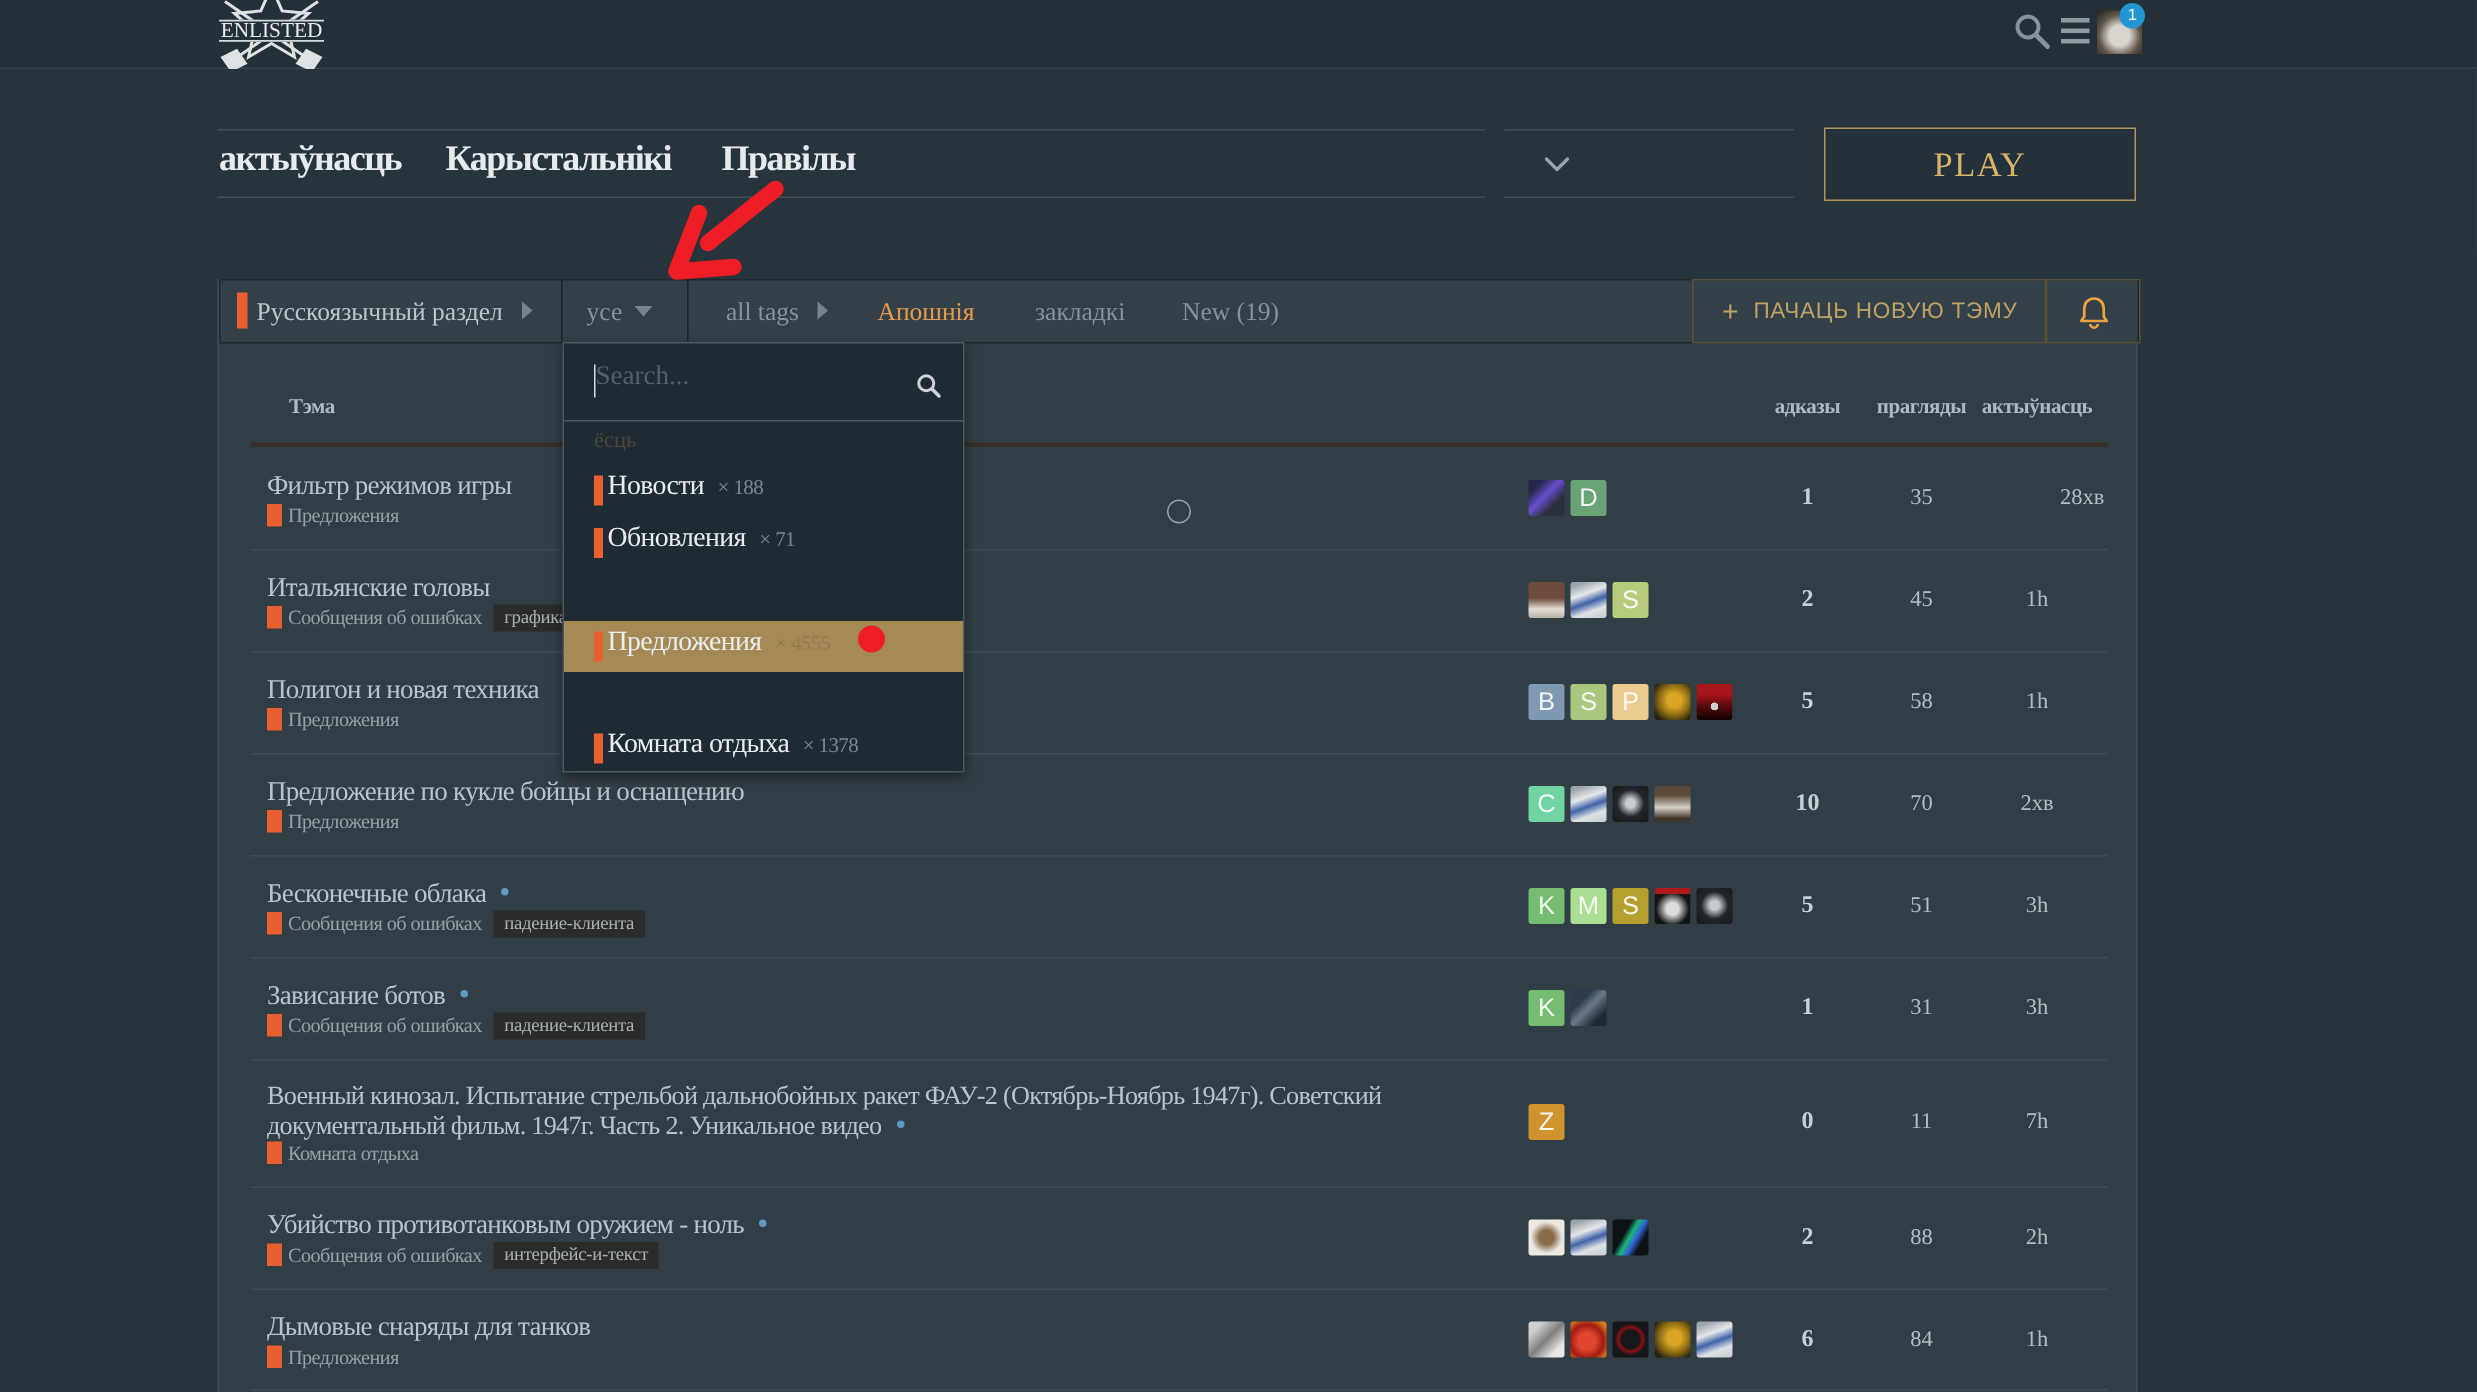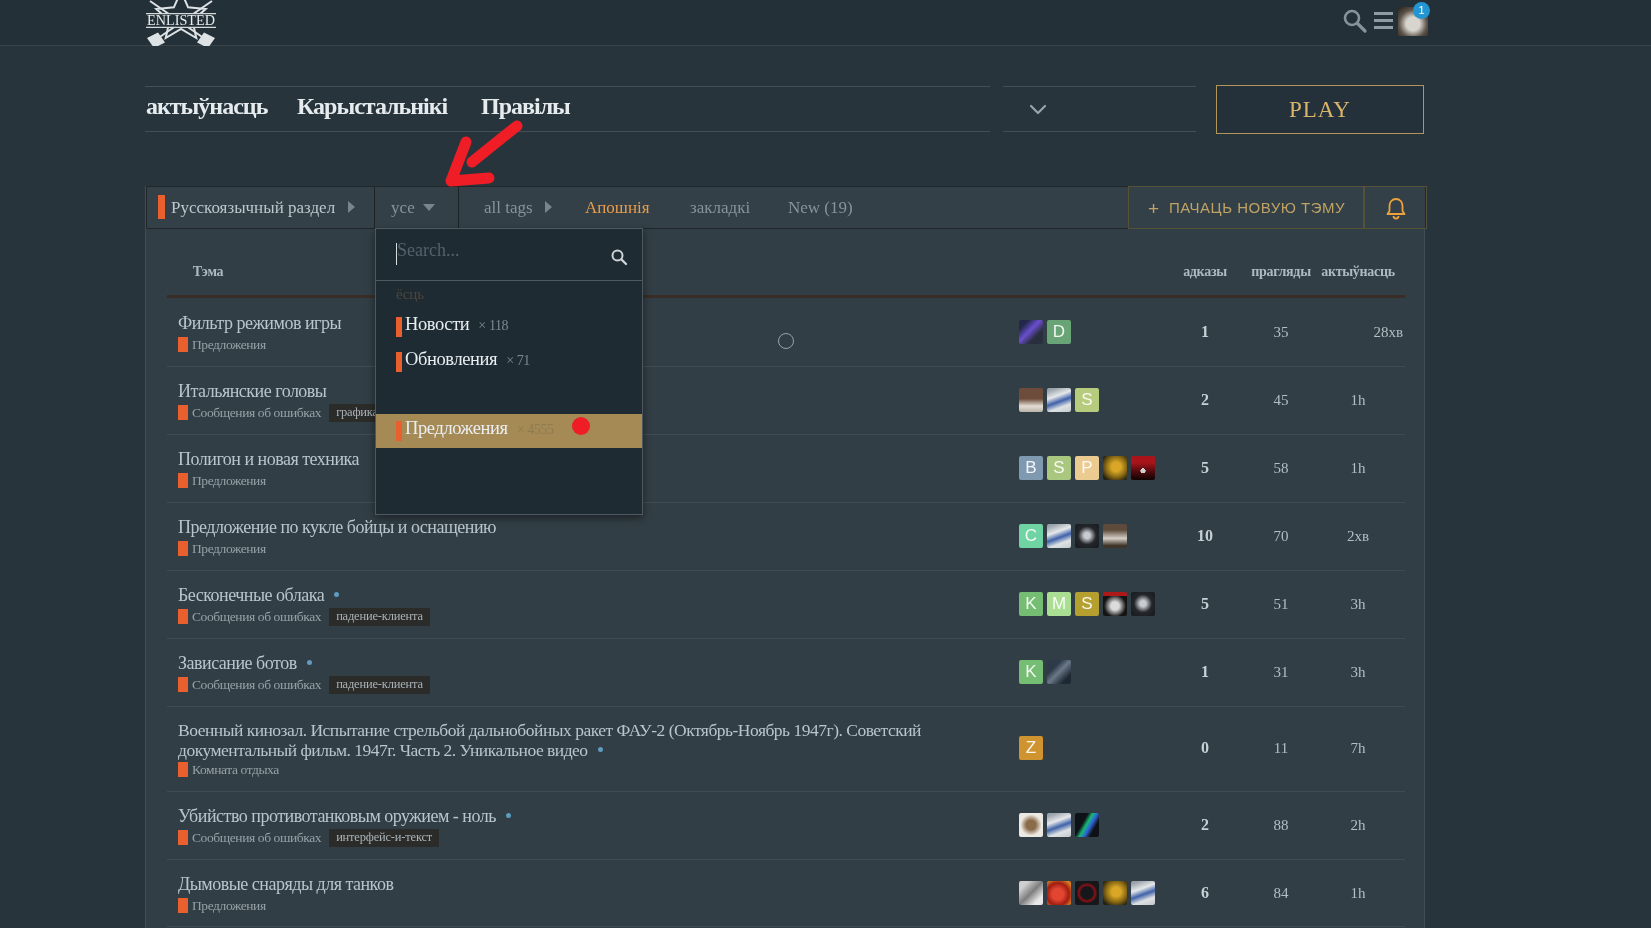--- a/index.html
+++ b/index.html
@@ -230,29 +230,33 @@
     <div style="position:absolute;left:20px;top:14px;width:1px;height:22px;background:#d8dde0;"></div>
     <span style="position:absolute;left:21px;top:11px;font-size:18px;color:#55616a;">Search...</span>
     <svg style="position:absolute;left:233px;top:18px;" width="20" height="20" viewBox="0 0 20 20">
       <circle cx="8.5" cy="8.5" r="5" fill="none" stroke="#cdd3d6" stroke-width="2"></circle>
       <line x1="12.5" y1="12.5" x2="17" y2="17" stroke="#cdd3d6" stroke-width="2.4" stroke-linecap="round"></line>
     </svg>
   </div>
   <div style="position:absolute;left:20px;top:57px;font-size:15px;color:#4e463c;">ёсць</div>
 <div class="dditem" style="top:81px;">
       <div class="ddbar"></div>
-      <span class="ddname">Новости<span class="ddcount" style="">× 118</span></span>
+      <span class="ddname">Новости<span class="ddcount" style="">× 188</span></span>
     </div>
     <div class="dditem" style="top:116px;">
       <div class="ddbar"></div>
       <span class="ddname">Обновления<span class="ddcount" style="">× 71</span></span>
     </div>
     <div class="dditem" style="top:185px;background:#a58a55;">
       <div class="ddbar"></div>
       <span class="ddname">Предложения<span class="ddcount" style="color:#8f7b50;">× 4555</span></span>
+    </div>
+    <div class="dditem" style="top:253px;">
+      <div class="ddbar"></div>
+      <span class="ddname">Комната отдыха<span class="ddcount" style="">× 1378</span></span>
     </div>
 </div>
 
 <svg style="position:absolute;left:0;top:0;pointer-events:none;" width="1651" height="928" viewBox="0 0 1651 928">
   <g stroke="#ef1d25" fill="none" stroke-linecap="round" stroke-linejoin="round">
     <path d="M517 126 C 503 137 487 150 472 162" stroke-width="11"></path>
     <path d="M466 142 L451 181 L489 178" stroke-width="11"></path>
   </g>
   <circle cx="581" cy="426" r="9" fill="#ef1d25"></circle>
 </svg>

